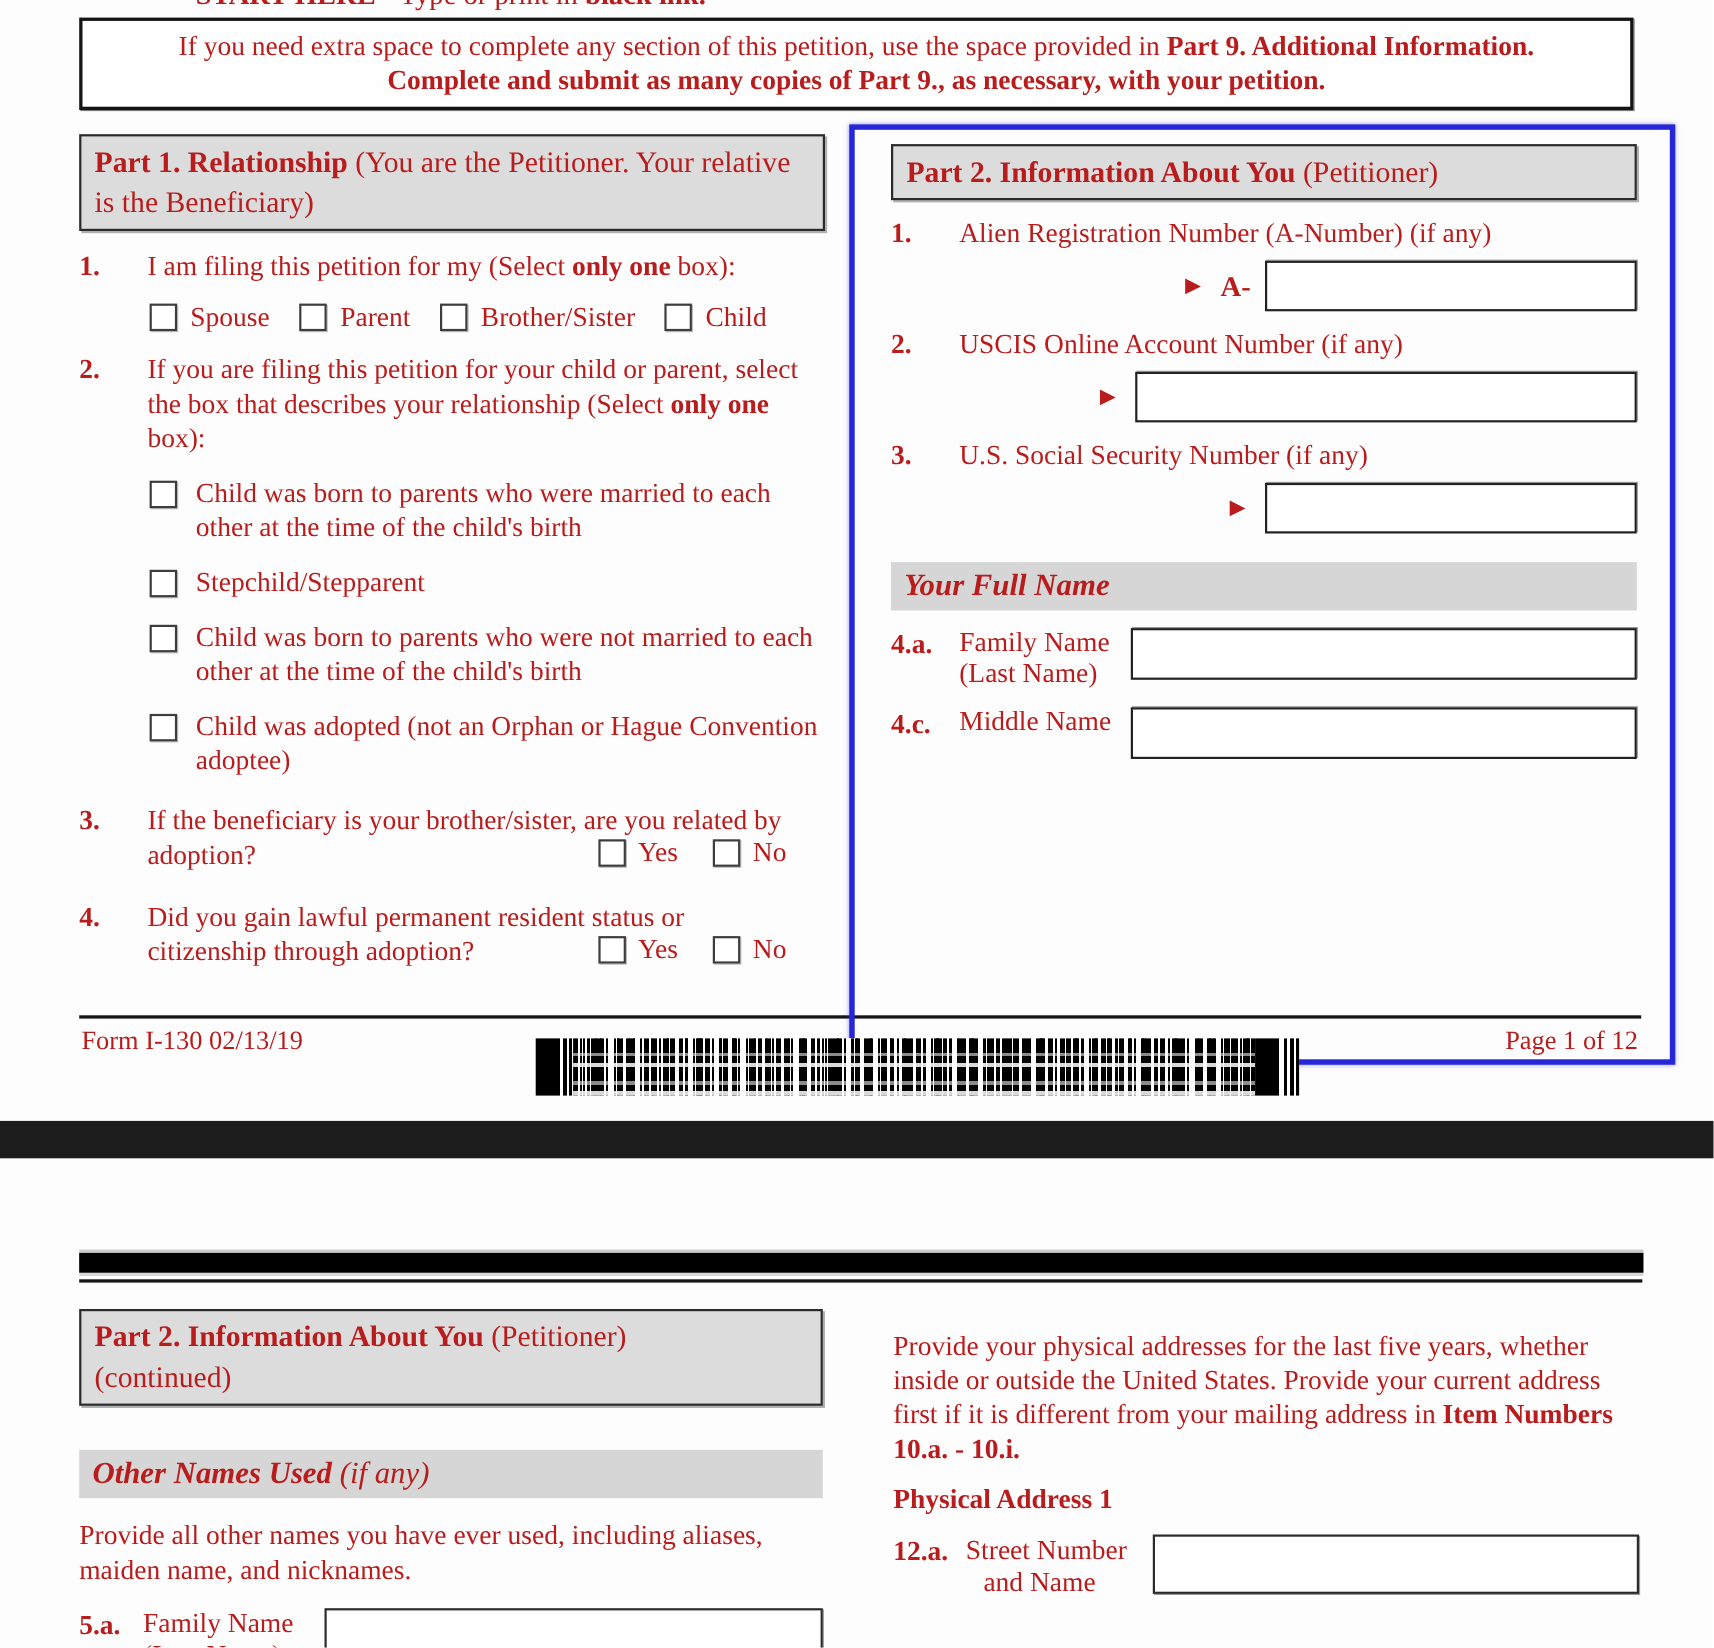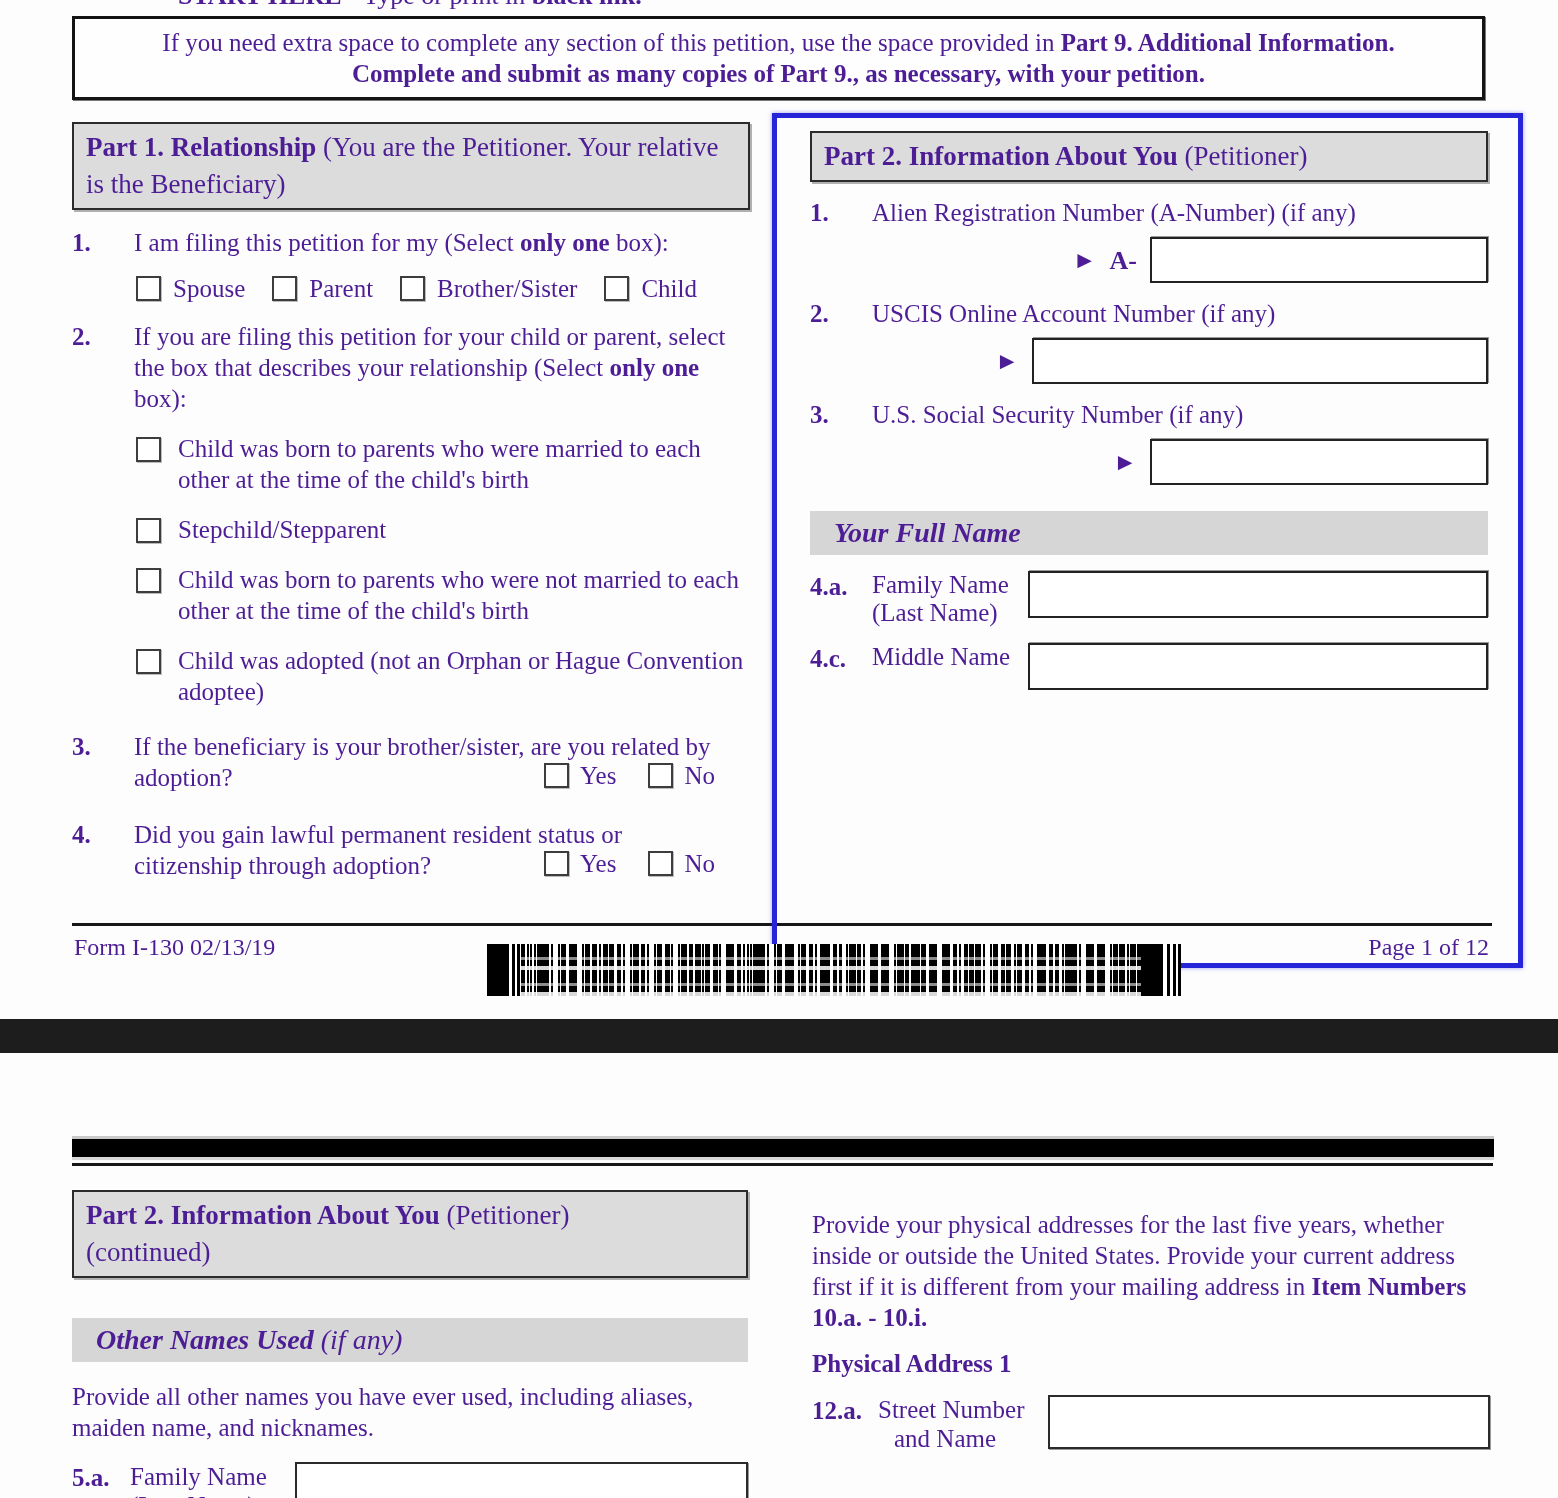--- a/index.html
+++ b/index.html
@@ -1,17 +1,17 @@
 <!DOCTYPE html>
 <html><head>
 <meta charset="utf-8">
 <style>
   html,body{margin:0;padding:0;background:#fff;}
   .page{position:relative;width:1558px;height:1498px;background:#fdfdfd;overflow:hidden;
-        font-family:"Liberation Serif", serif;color:#4c1d95;}
+        font-family:"Liberation Serif", serif;color:#b91c1c;}
   .b{font-weight:bold}
   .i{font-style:italic}
 
   
   .topclip{position:absolute;left:178px;top:0;height:13px;width:900px;overflow:hidden;
            font-size:26px;white-space:nowrap;}
   .topclip .inner{display:block;margin-top:-19px;}
 
   
   .notice{position:absolute;left:72px;top:16px;width:1413px;box-sizing:border-box;
@@ -42,21 +42,21 @@
       border:5px solid #2626d8;z-index:1;box-shadow:0 0 4px rgba(60,60,230,.5);}
   .p2content{position:absolute;left:33px;top:13px;right:30px;font-size:25px;line-height:31px;}
   .p2q{display:flex;margin-top:15px;}
   .p2num{width:62px;font-weight:bold;flex:none;}
   .arrowrow{display:flex;align-items:center;justify-content:flex-end;margin-top:9px;}
   .tri{font-size:24px;margin-right:13px;line-height:1;}
   .aprefix{font-weight:bold;font-size:26px;margin-right:13px;}
   .ibox{height:46px;border:2px solid #222;background:#fff;box-sizing:border-box;
         box-shadow:1px -1px 0 #999;}
   .w338{width:338px;} .w456{width:456px;}
-  .secbar{background:#d6d6d6;font-size:28px;line-height:34px;padding:5px 24px;margin-top:26px;}
+  .secbar{background:#d6d6d6;font-size:28px;line-height:34px;padding:5px 12px;margin-top:26px;}
   .namerow{display:flex;margin-top:16px;align-items:flex-start;}
   .nlabel{width:156px;flex:none;line-height:28px;}
   .nlabel span{display:block;}
   .nbox{flex:1;height:47px;border:2px solid #222;background:#fff;box-sizing:border-box;
         box-shadow:1px -1px 0 #999;}
 
   
   .footline{position:absolute;left:72px;top:923px;width:1420px;height:3px;background:#161616;}
   .formid{position:absolute;left:74px;top:934px;font-size:24px;}
   .pageno{position:absolute;right:69px;top:934px;font-size:24px;z-index:2;margin-left:17px;}

